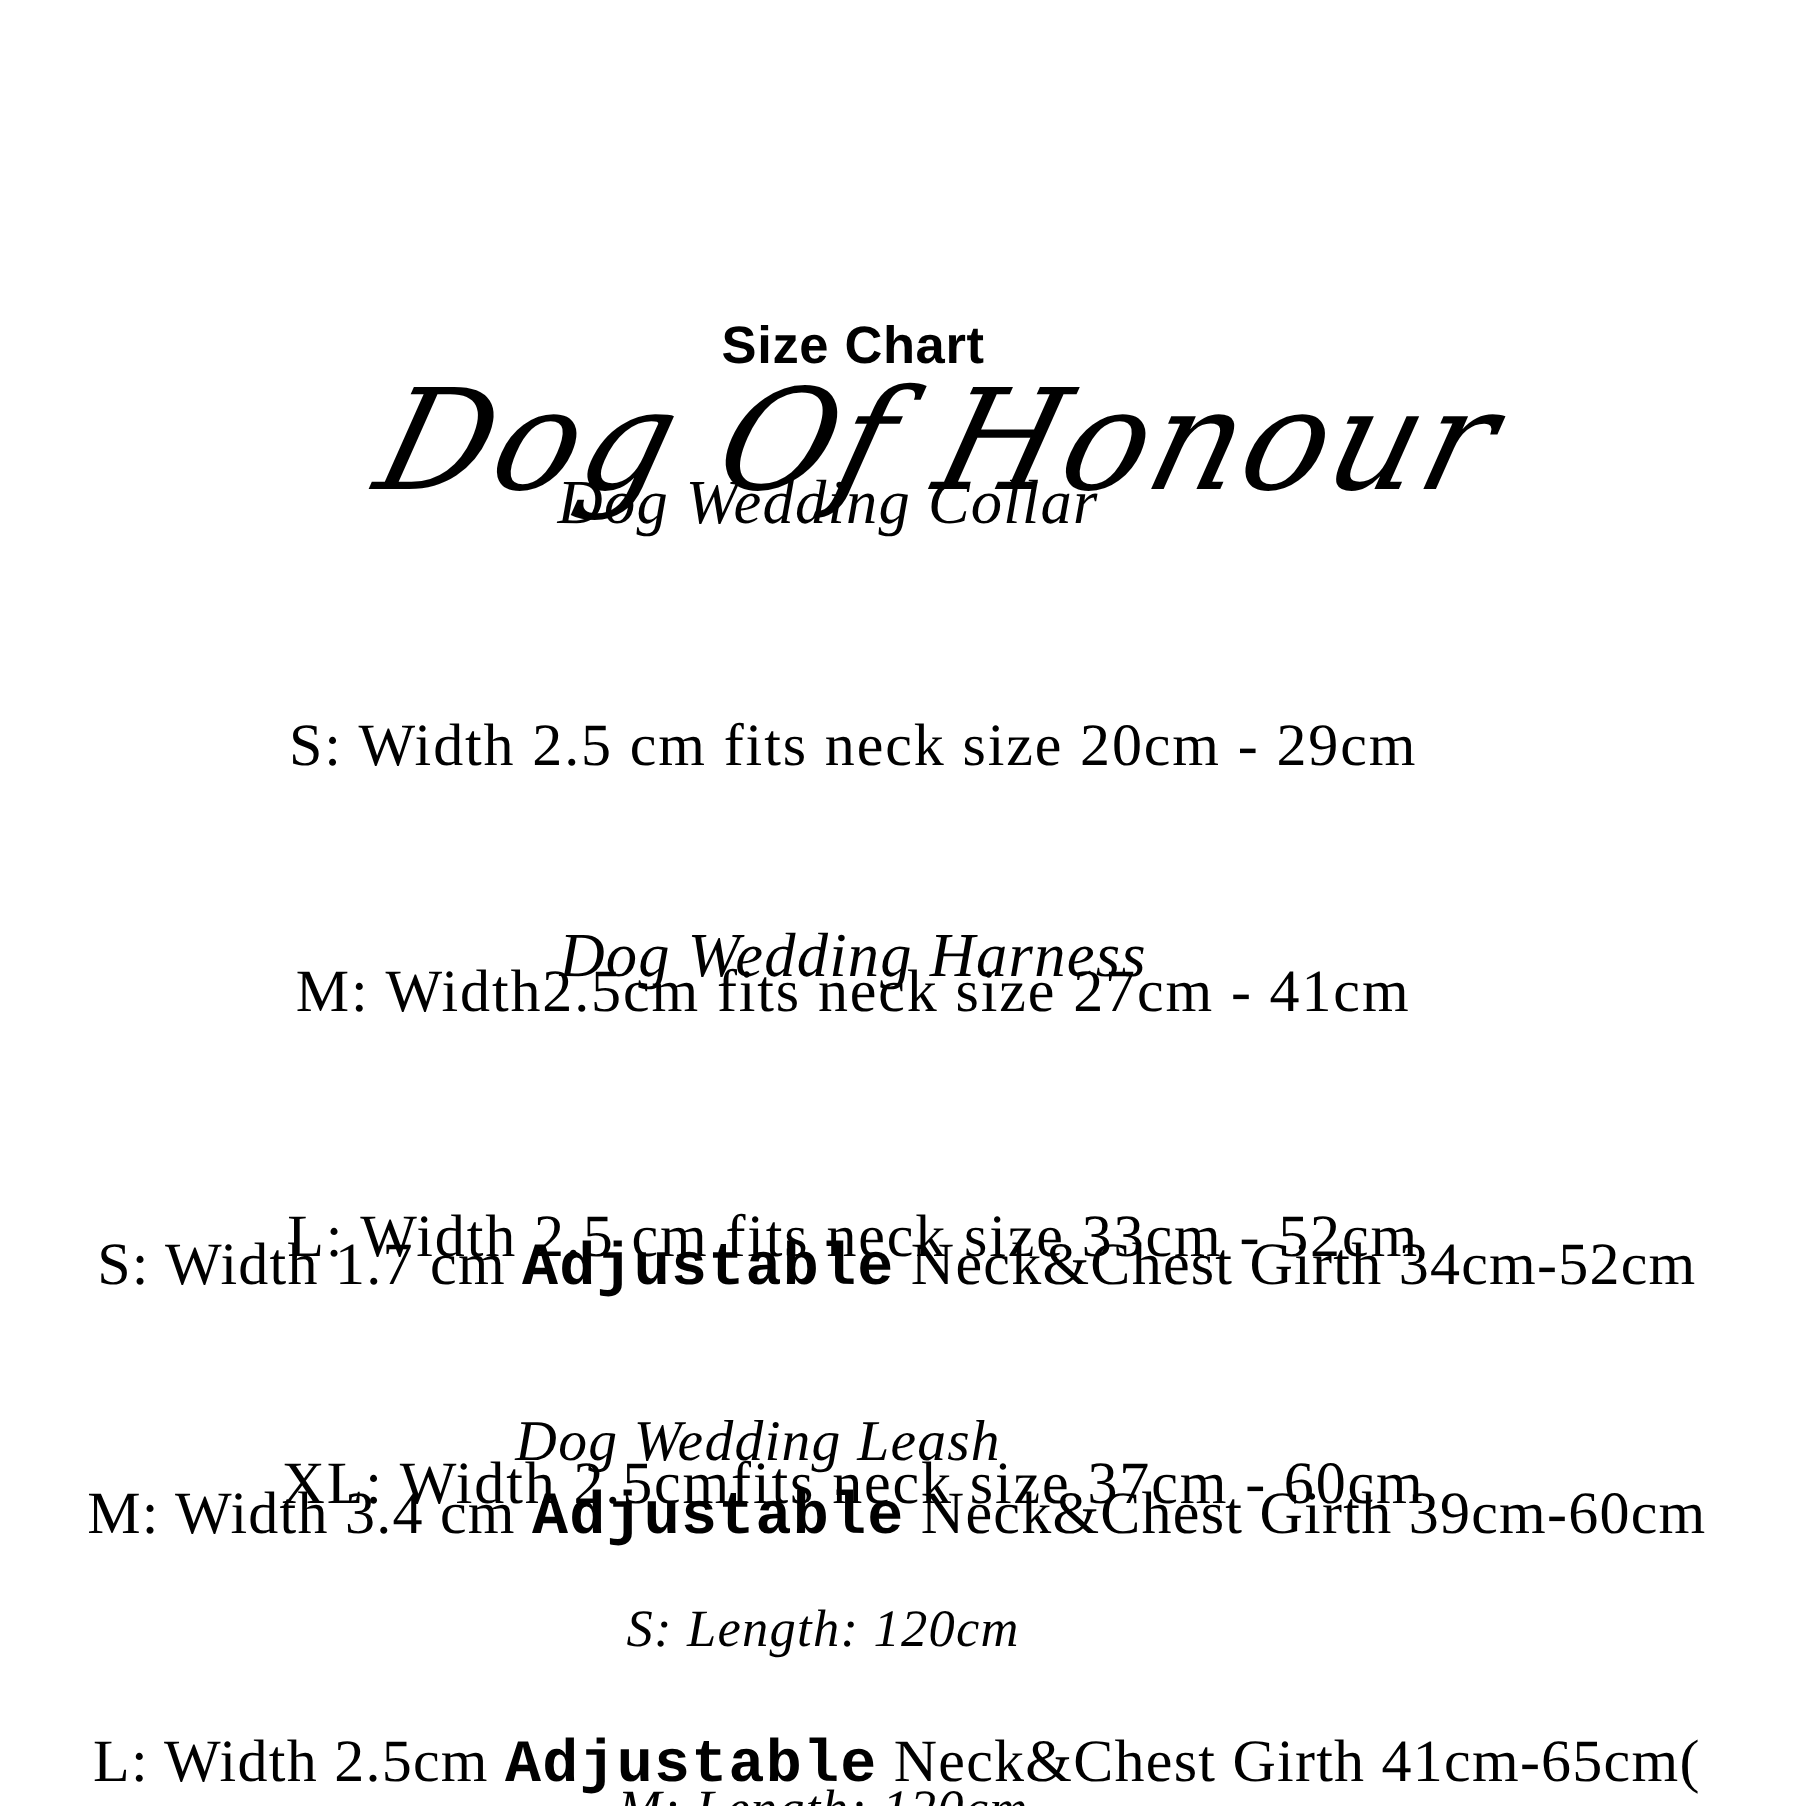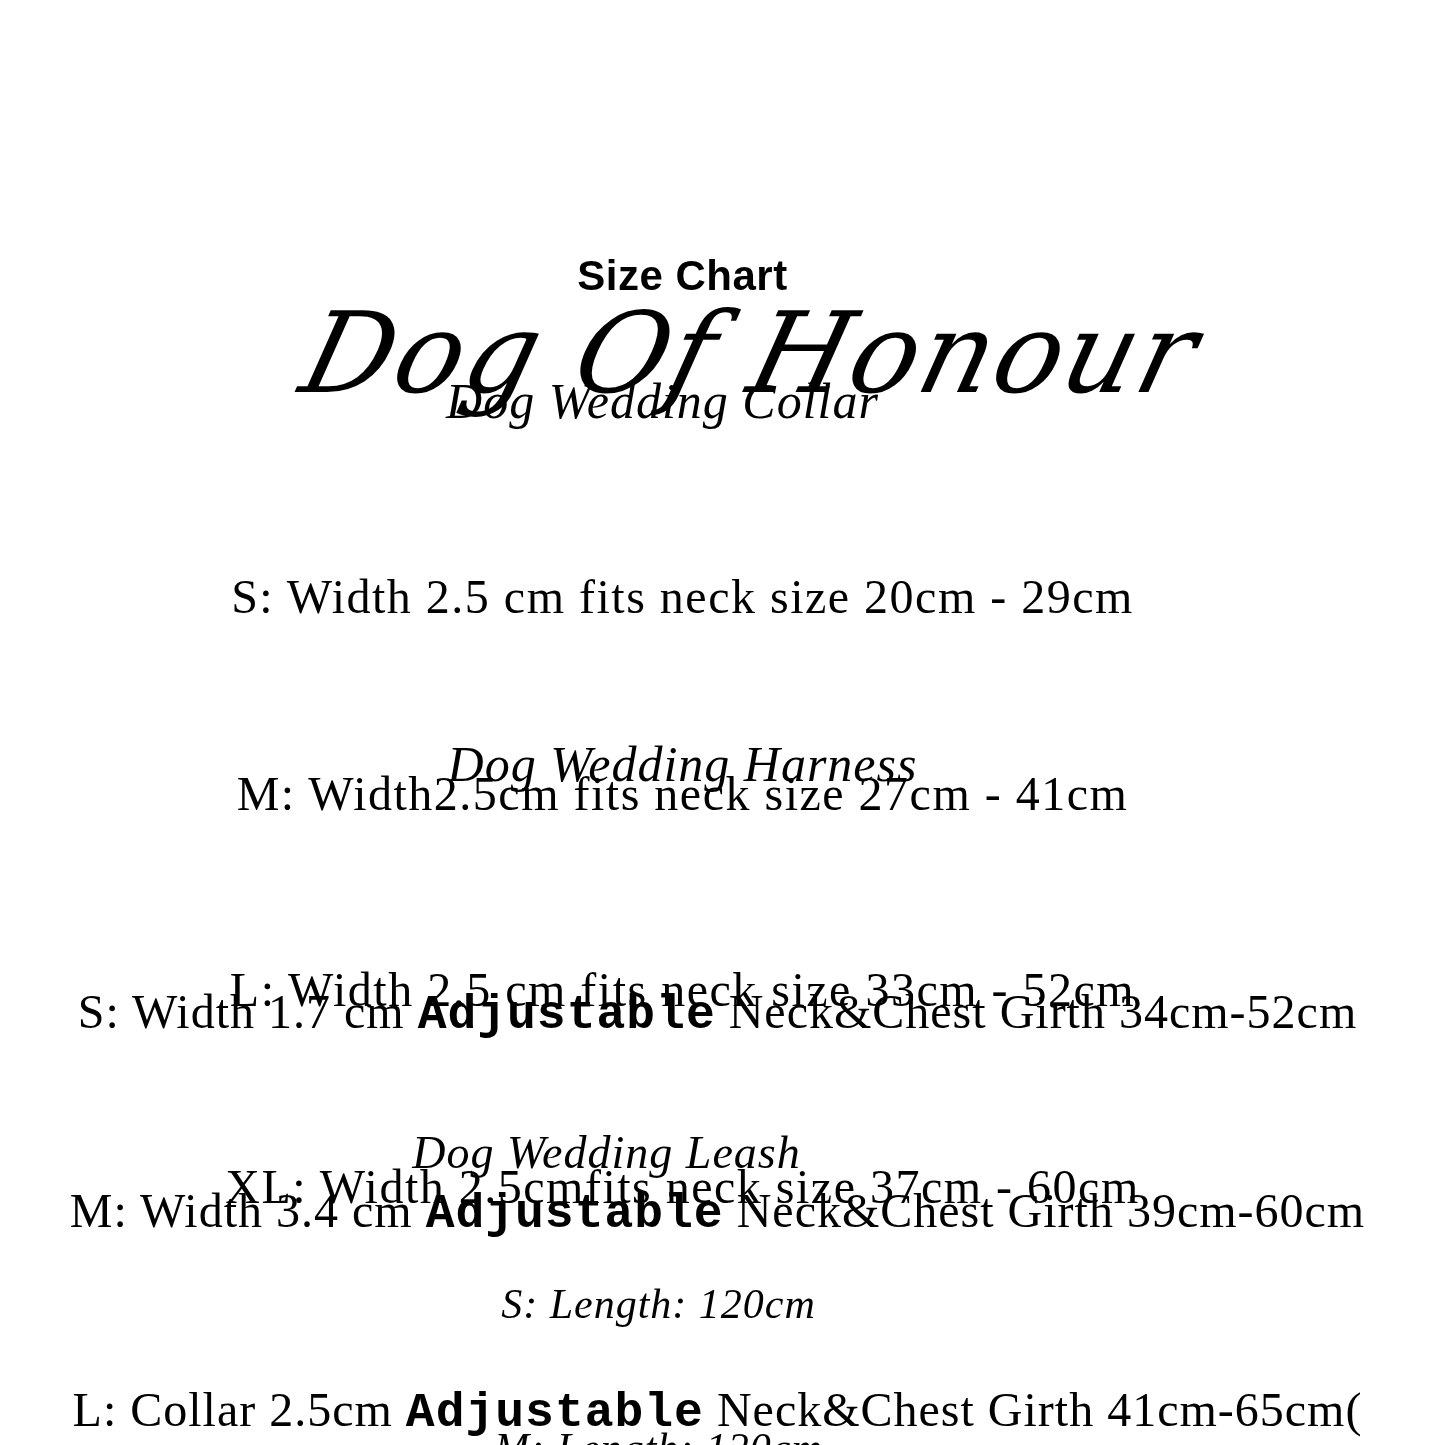--- a/index.html
+++ b/index.html
@@ -105,21 +105,21 @@
   <div>M: Width2.5cm fits neck size 27cm - 41cm</div>
   <div>L: Width 2.5 cm fits neck size 33cm - 52cm</div>
   <div>XL: Width 2.5cmfits neck size 37cm - 60cm</div>
 </div>
 
 <div class="abs section-title harness-title">Dog Wedding Harness</div>
 
 <div class="abs harness-lines">
   <div><span>S: Width 1.7 cm </span><b>Adjustable</b><span> Neck&amp;Chest Girth 34cm-52cm</span></div>
   <div><span>M: Width 3.4 cm </span><b>Adjustable</b><span> Neck&amp;Chest Girth 39cm-60cm</span></div>
-  <div><span>L: Collar 2.5cm </span><b>Adjustable</b><span> Neck&amp;Chest Girth 41cm-65cm(</span></div>
+  <div><span>L: Width 2.5cm </span><b>Adjustable</b><span> Neck&amp;Chest Girth 41cm-65cm(</span></div>
   
 </div>
 
 <div class="abs section-title leash-title">Dog Wedding Leash</div>
 
 <div class="abs leash-lines">
   <div>S: Length: 120cm</div>
   <div>M: Length: 120cm</div>
   
   

